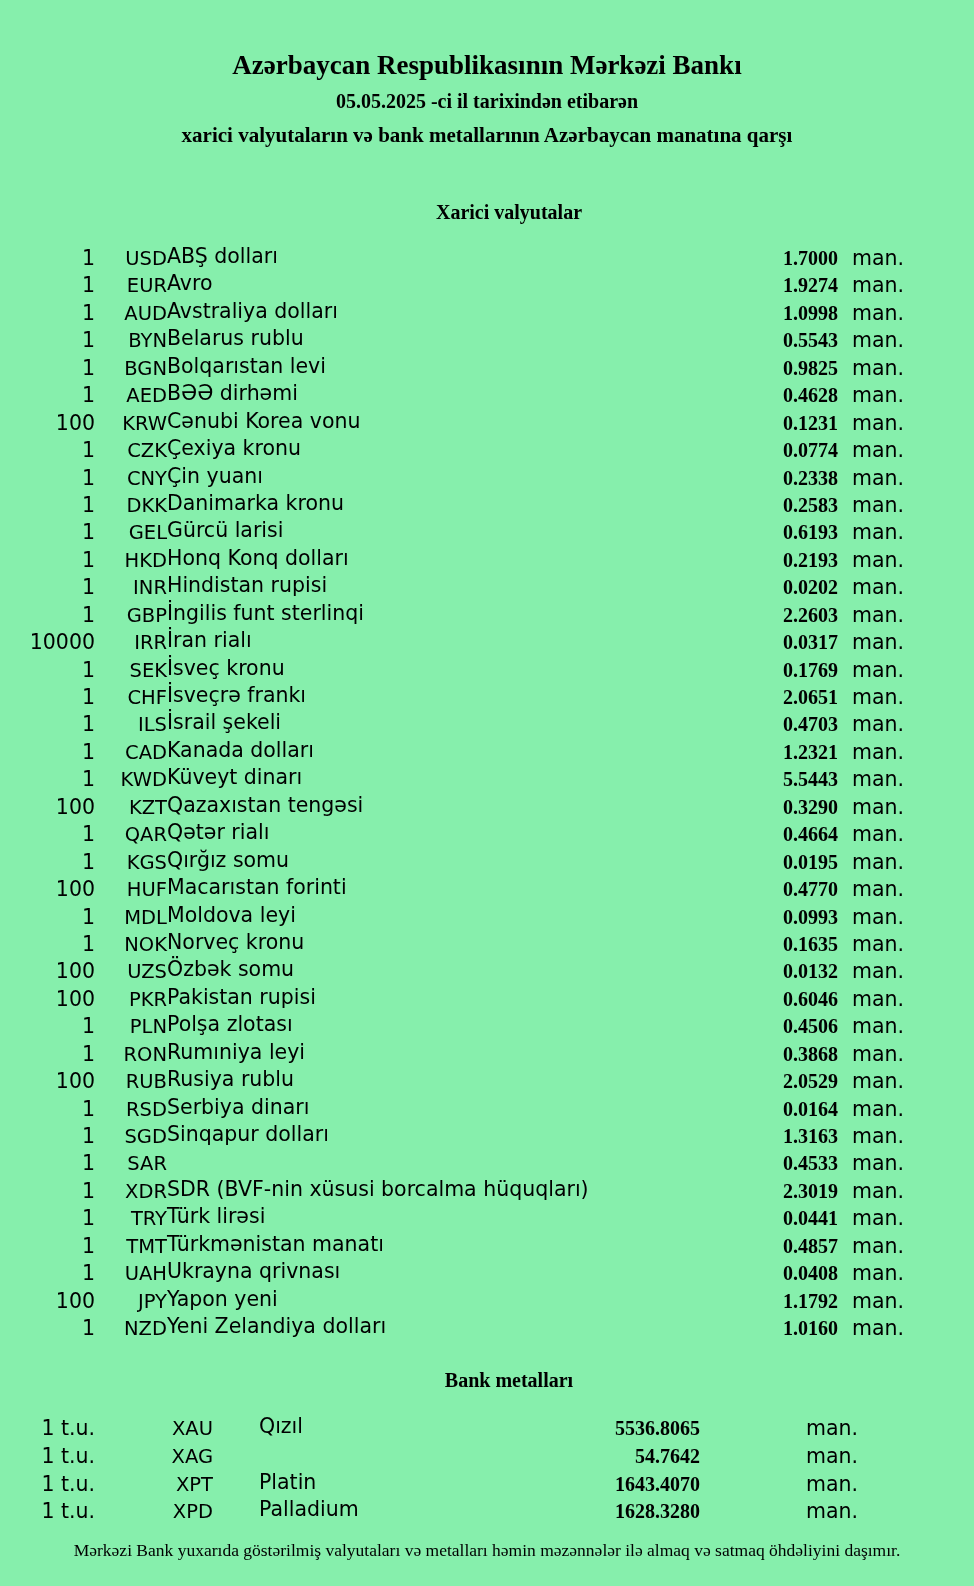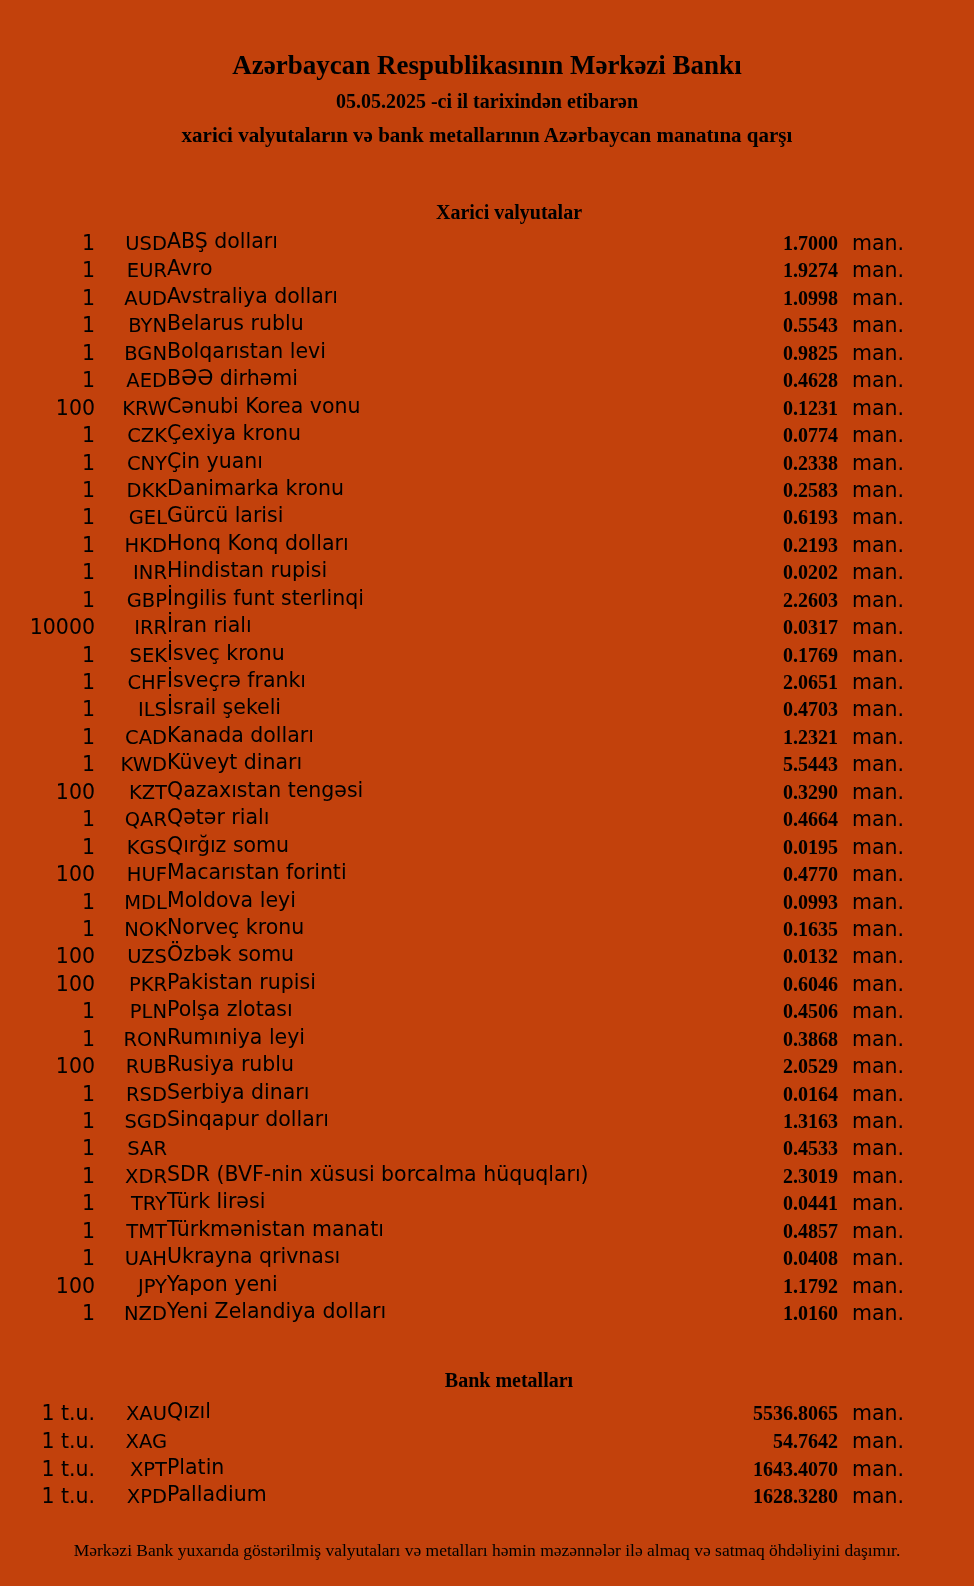--- a/index.html
+++ b/index.html
@@ -4,21 +4,21 @@
 <style>
   html, body {
     margin: 0;
     padding: 0;
     background: #ffffff;
   }
   .page {
     position: relative;
     width: 974px;
     height: 1586px;
-    background: #c2410c;
+    background: #86efac;
     color: #000000;
     font-family: "DejaVu Sans", sans-serif;
     overflow: hidden;
   }
 
   
   .header-block {
     position: absolute;
     top: 48px;
     left: 0;
@@ -55,21 +55,21 @@
   #currencies-table { top: 230px; }
   #metals-table     { top: 1400px; }
 
   .rate-row {
     display: grid;
     grid-template-columns: 95px 72px 1fr 140px 14px 54px 68px;
     align-items: baseline;
     height: 27.45px;
     line-height: 27.45px;
   }
-  #metals-table .rate-row { height: 27.8px; line-height: 27.8px; }
+  #metals-table .rate-row { height: 27.8px; line-height: 27.8px; gap: 46px; }
 
   .cell-qty {
     grid-column: 1;
     text-align: right;
     font-size: 20.5px;
   }
   .cell-code {
     grid-column: 2;
     text-align: right;
     font-size: 19.5px;
@@ -86,20 +86,21 @@
     grid-column: 4;
     text-align: right;
     font-family: "Liberation Serif", serif;
     font-weight: bold;
     font-size: 20px;
   }
   .cell-unit {
     grid-column: 6;
     text-align: left;
     font-size: 20.5px;
+    margin-top: 15px;
   }
 
   
   .footer {
     position: absolute;
     top: 1538px;
     left: 0;
     width: 100%;
     text-align: center;
     font-family: "Liberation Serif", serif;

